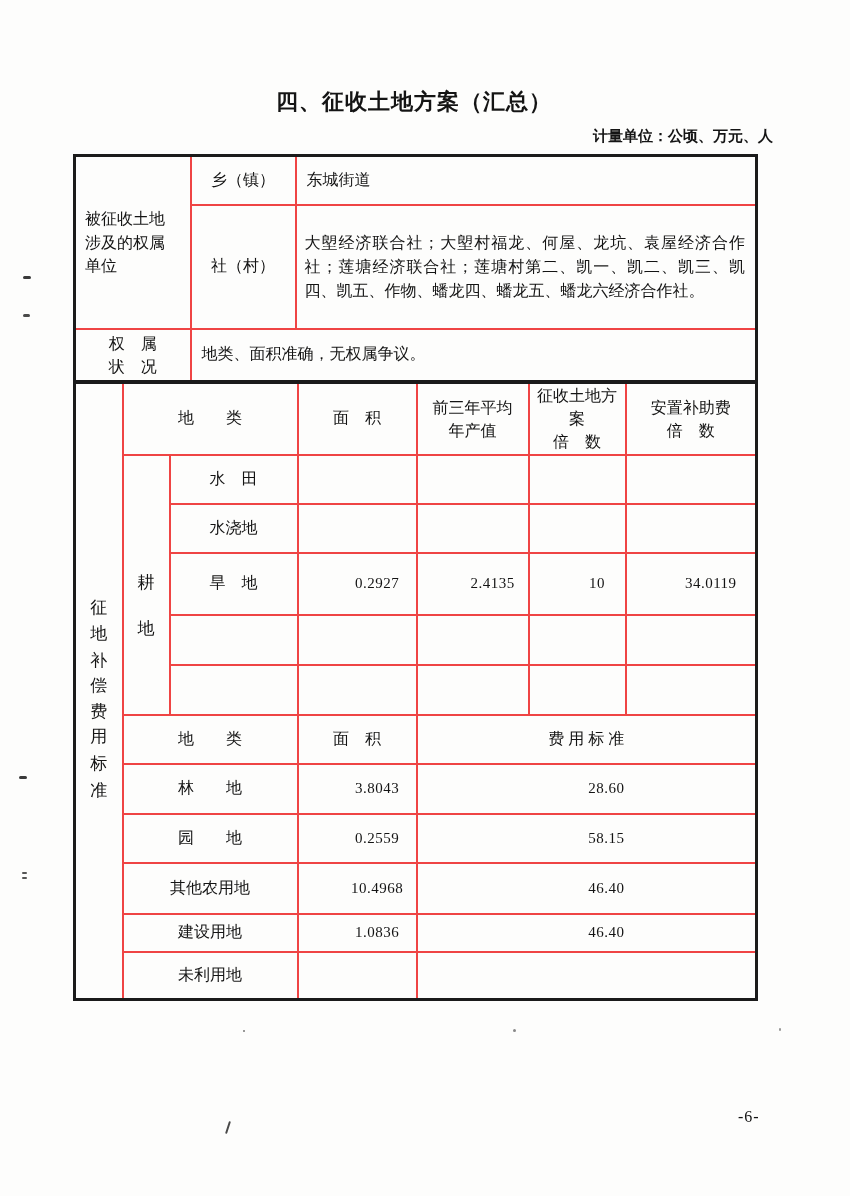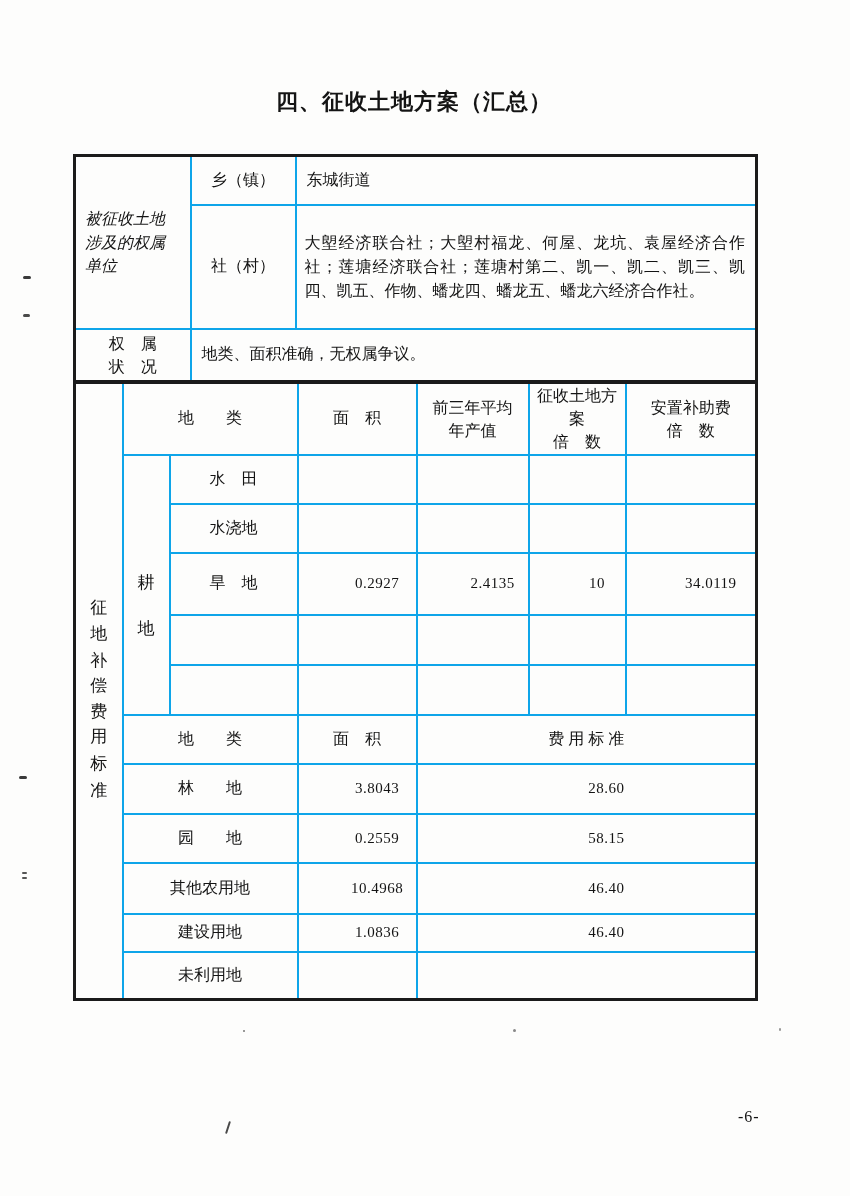--- a/index.html
+++ b/index.html
@@ -29,21 +29,21 @@
     font-weight:600;
     font-size:15px;
   }
   .tbl-wrap{position:absolute;left:73px;top:154px;}
   table{
     border-collapse:collapse;
     table-layout:fixed;
     border:3px solid #1b1b1b;
   }
   td{
-    border:2px solid #0ea5e9;
+    border:2px solid #ef4444;
     vertical-align:middle;
     text-align:center;
     font-size:16px;
     padding:0;
     overflow:hidden;
   }
   #tbl-bottom{margin-top:-2px;}
   .cell-left{text-align:left;padding:2px 10px;}
   .wrap-cjk{word-break:break-all;line-break:anywhere;}
   .justify{text-align:justify;text-justify:inter-character;}
@@ -79,32 +79,33 @@
     position:absolute;left:227px;top:1121px;width:2px;height:13px;
     background:#4a4a4a;transform:rotate(18deg);border-radius:1px;
   }
 </style>
 </head>
 <body>
 
 <div class="page">
 
   <div class="doc-title">四、征收土地方案（汇总）</div>
+  <div class="unit-note">计量单位：公顷、万元、人</div>
 
   <div class="tbl-wrap">
 
     <table id="tbl-top">
       <colgroup>
           <col style="width:116px">
           <col style="width:105px">
           <col style="width:461px">
         </colgroup>
       <tbody>
           <tr style="height:49px">
-        <td rowspan="2" class="cell-left wrap-cjk" style="padding:2px 9px;line-height:1.45;font-style:italic;">被征收土地涉及的权属单位</td>
+        <td rowspan="2" class="cell-left wrap-cjk" style="padding:2px 9px;line-height:1.45;">被征收土地涉及的权属单位</td>
         <td>乡（镇）</td>
         <td class="cell-left">东城街道</td>
       </tr>
       <tr style="height:124px">
         <td>社（村）</td>
         <td class="cell-left para justify">大塱经济联合社；大塱村福龙、何屋、龙坑、袁屋经济合作社；莲塘经济联合社；莲塘村第二、凯一、凯二、凯三、凯四、凯五、作物、蟠龙四、蟠龙五、蟠龙六经济合作社。</td>
       </tr>
       <tr style="height:53px">
         <td class="pre">权　属
 状　况</td>

